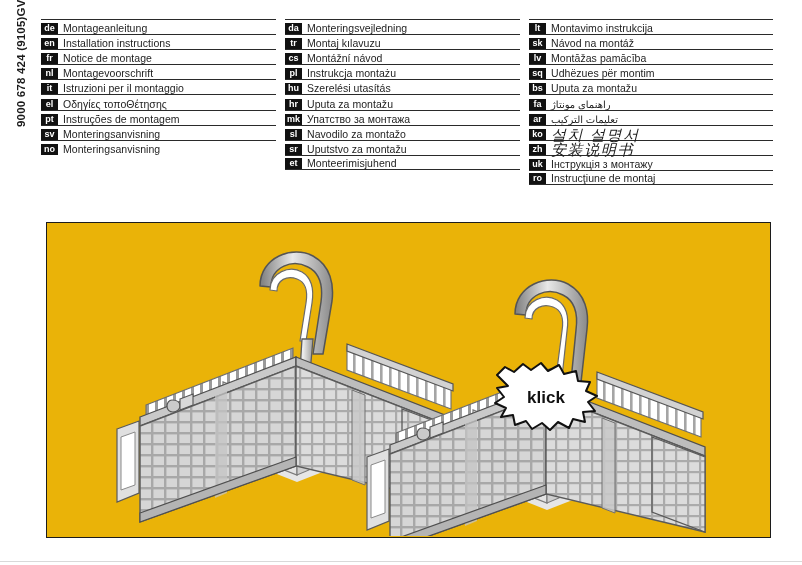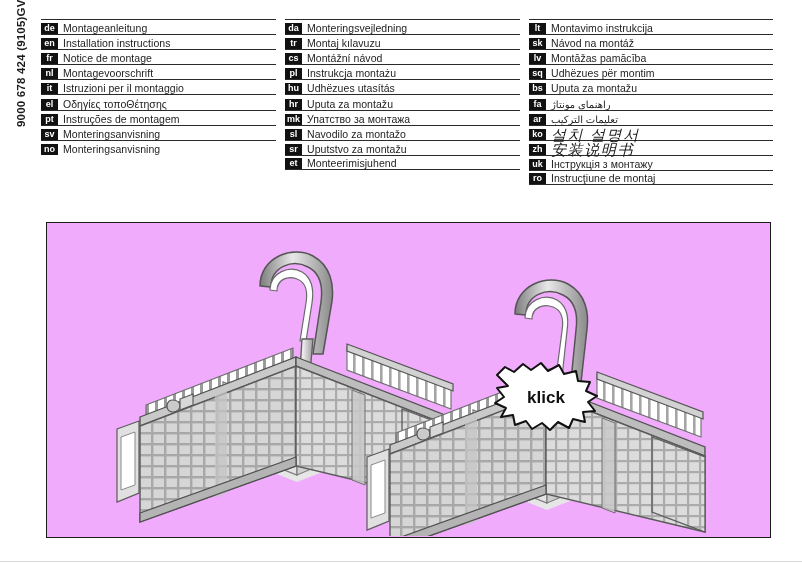--- a/index.html
+++ b/index.html
@@ -82,21 +82,21 @@
   .lang-name.cjk { letter-spacing: 1.6px; font-size: 15px; font-style: italic; }
 
   
   #illustration-panel {
     position: absolute;
     left: 46px;
     top: 222px;
     width: 725px;
     height: 316px;
     border: 1.6px solid #1c1c1c;
-    background: #f0abfc;
+    background: #eab308;
     box-sizing: border-box;
   }
   #illustration-panel svg { display: block; }
 
   
   #footer-rule {
     position: absolute;
     left: 0;
     top: 561px;
     width: 802px;
@@ -162,21 +162,21 @@
     <div class="lang-row">
       <span class="lang-code">cs</span>
       <span class="lang-name">Montážní návod</span>
     </div>
     <div class="lang-row">
       <span class="lang-code">pl</span>
       <span class="lang-name">Instrukcja montażu</span>
     </div>
     <div class="lang-row">
       <span class="lang-code">hu</span>
-      <span class="lang-name">Udhëzues utasítás</span>
+      <span class="lang-name">Szerelési utasítás</span>
     </div>
     <div class="lang-row">
       <span class="lang-code">hr</span>
       <span class="lang-name">Uputa za montažu</span>
     </div>
     <div class="lang-row">
       <span class="lang-code">mk</span>
       <span class="lang-name">Упатство за монтажа</span>
     </div>
     <div class="lang-row">

